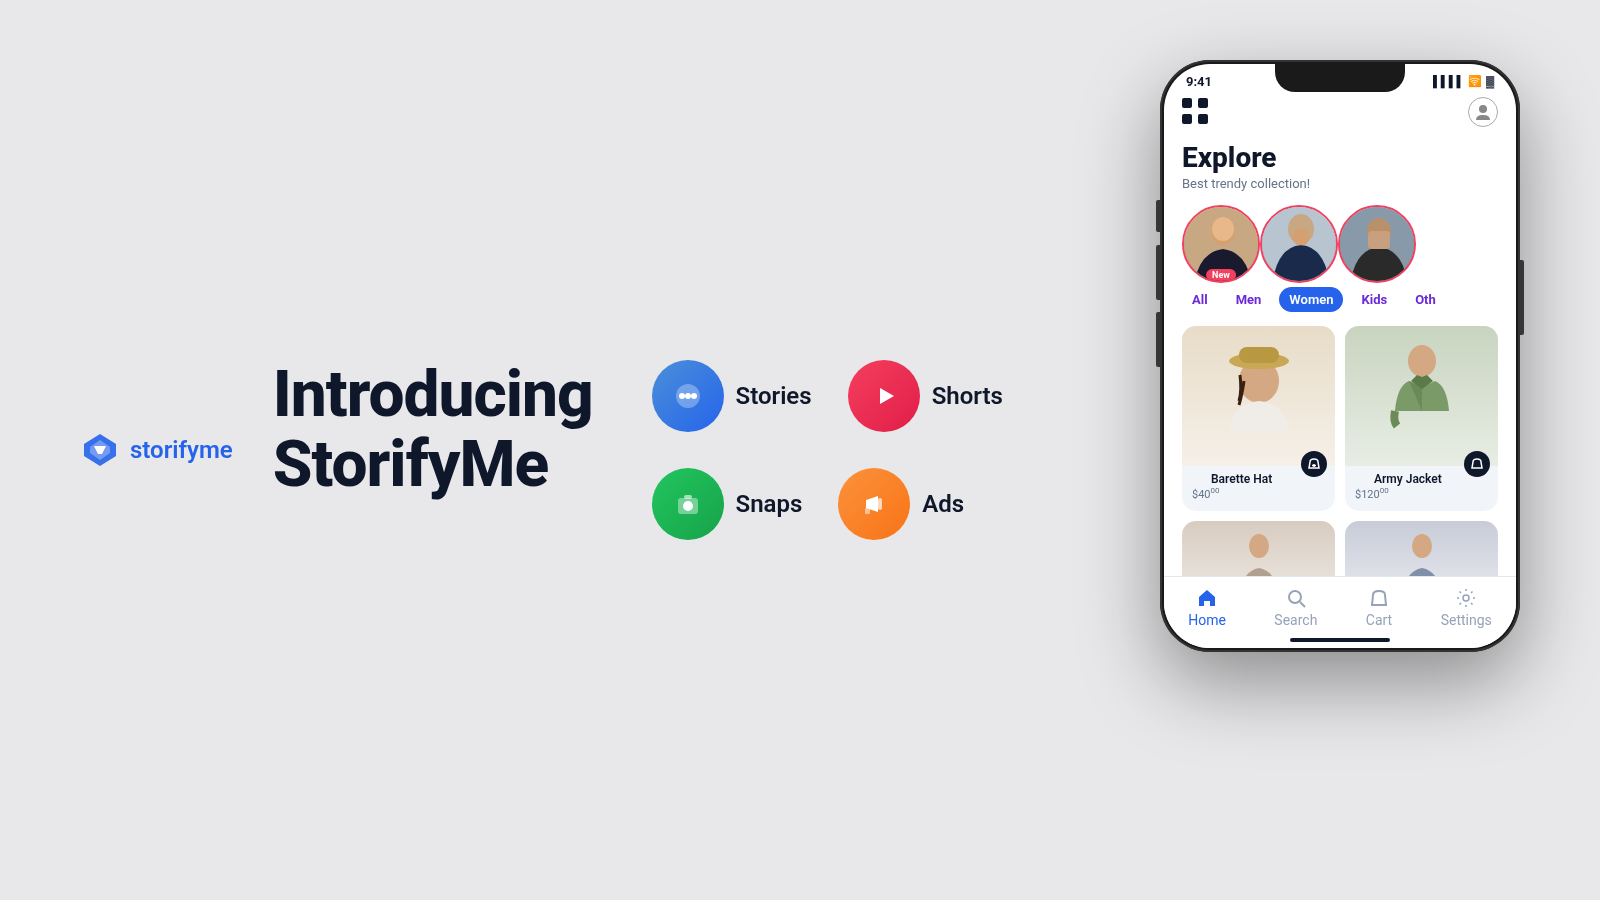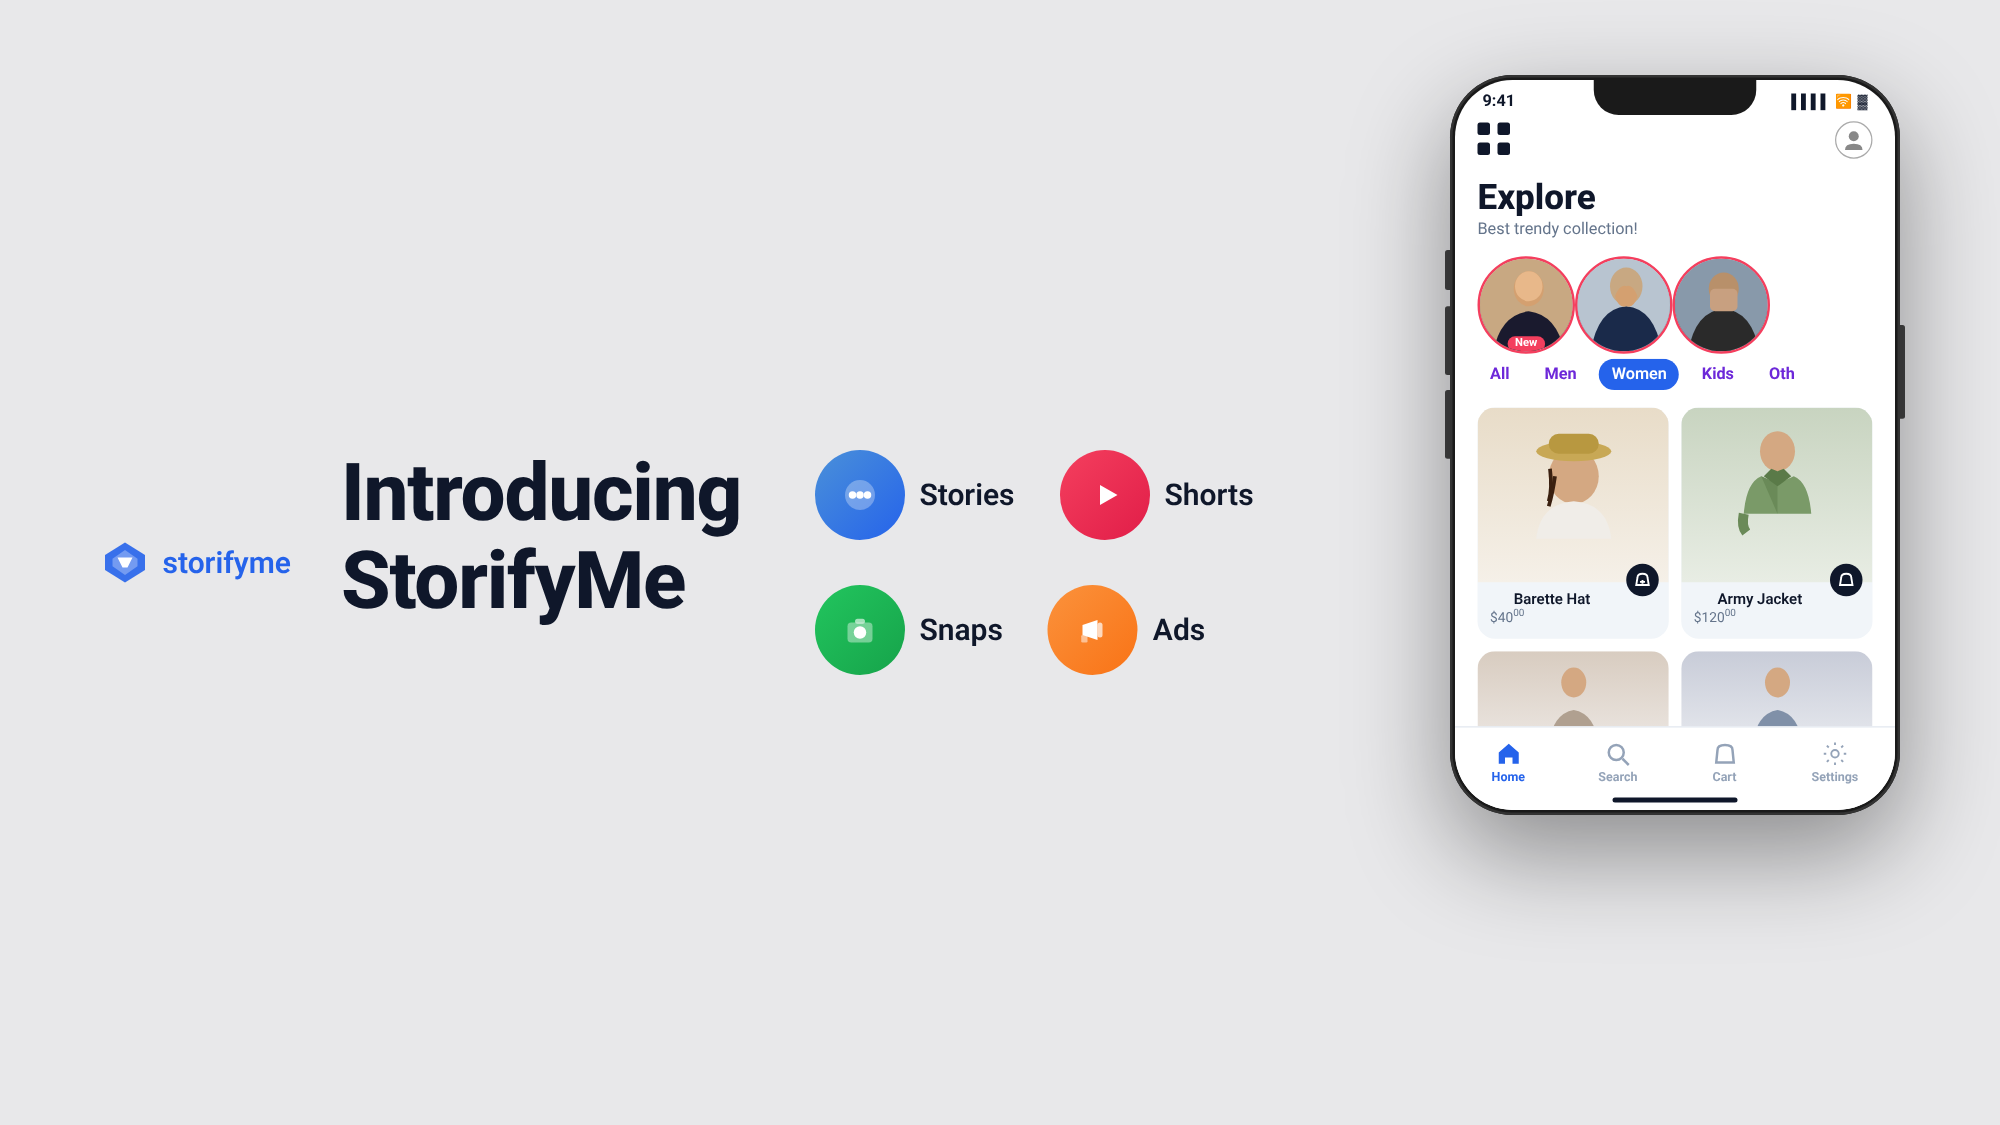--- a/index.html
+++ b/index.html
@@ -400,23 +400,22 @@
     }
 
     .nav-icon {
       font-size: 20px;
       color: #94a3b8;
     }
 
     .nav-icon.active { color: #2563eb; }
 
     .nav-label {
-      font-size: 10px;
+      font-size: 14px;
       color: #94a3b8;
-      font-weight: bold;
     }
 
     .nav-label.active { color: #2563eb; }
 
     
     .home-indicator {
       position: absolute;
       bottom: 6px;
       left: 50%;
       transform: translateX(-50%);

